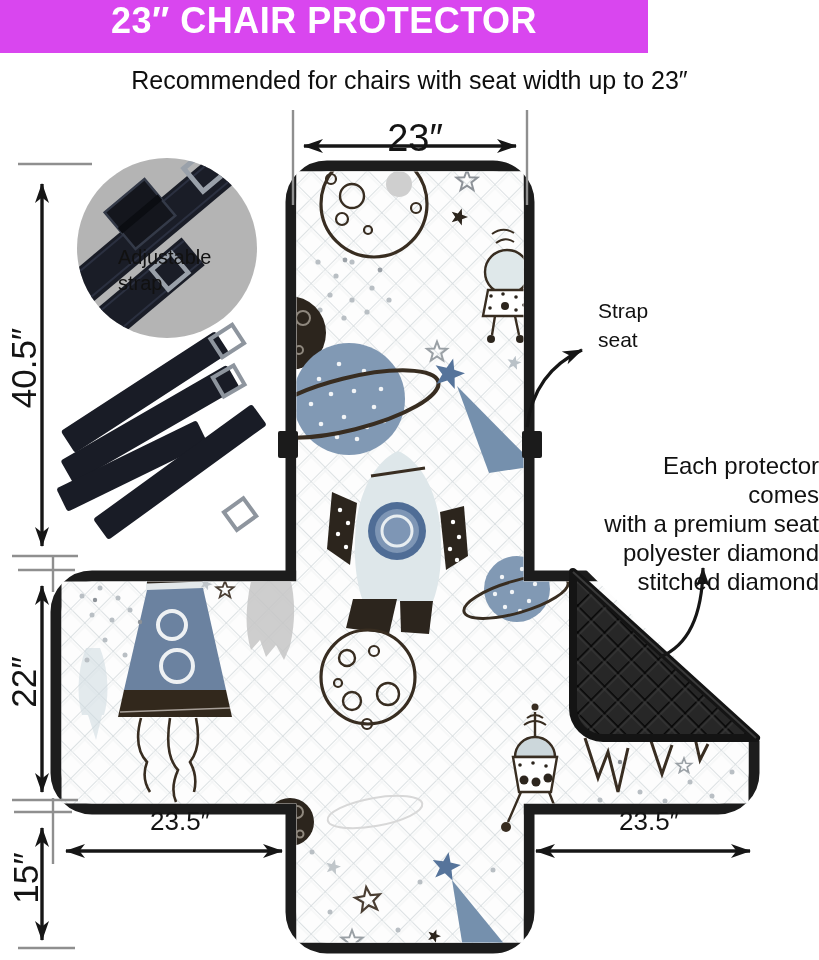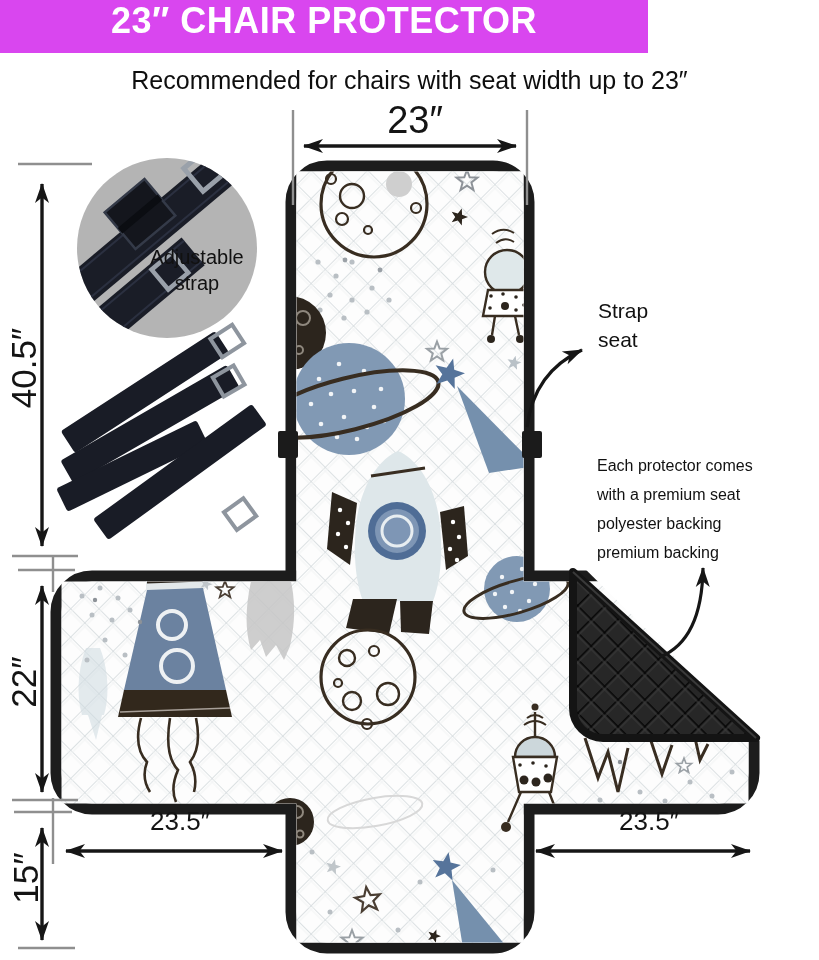--- a/index.html
+++ b/index.html
@@ -13,31 +13,31 @@
     left:0;top:0;width:648px;height:53px;background:#d946ef;
     display:flex;justify-content:center;
   }
   .header-title{
     color:#fff;font-size:36px;font-weight:bold;letter-spacing:.5px;white-space:nowrap;
   }
   .subtitle{
     left:0;top:60px;width:819px;text-align:center;font-size:25px;color:#0e0e0e;margin-top:6px;
   }
   .dim{font-size:26px;color:#141414;text-align:center;white-space:nowrap;}
-  .dim-top{left:330px;top:99px;width:170px;font-size:38px;}
+  .dim-top{left:330px;top:117px;width:170px;font-size:38px;}
   .vdim{width:170px;height:44px;line-height:44px;transform:rotate(-90deg);font-size:35px;}
   .vdim-back{left:-61px;top:346px;}
   .vdim-seat{left:-61px;top:660px;}
   .vdim-front{left:-59px;top:856px;}
   .dim-left-flap{left:95px;top:806px;width:170px;}
   .dim-right-flap{left:564px;top:806px;width:170px;}
   .callout{color:#111;}
-  .co-adjustable{left:118px;top:244px;width:158px;text-align:center;font-size:20px;line-height:26px;}
+  .co-adjustable{left:118px;top:244px;width:158px;text-align:left;font-size:20px;line-height:26px;}
   .co-straphook{left:598px;top:296px;font-size:21px;line-height:29px;}
-  .co-backing{left:597px;top:451px;font-size:16px;line-height:29px;}
+  .co-backing{left:597px;top:451px;font-size:24px;line-height:29px;text-align:right;}
 </style>
 </head>
 <body>
 
 <div id="stage">
 
   <svg id="diagram-svg" width="819" height="960" viewBox="0 0 819 960">
     <defs>
       <pattern id="quilt" width="20" height="20" patternUnits="userSpaceOnUse" patternTransform="rotate(45)">
         <rect width="20" height="20" fill="#fdfdfd"></rect>
@@ -398,17 +398,17 @@
   </div>
 
   <div class="abs callout co-straphook">
     <div>Strap</div>
     <div>seat</div>
   </div>
 
   <div class="abs callout co-backing">
     <div>Each protector comes</div>
     <div>with a premium seat</div>
-    <div>polyester backing</div>
-    <div>premium backing</div>
+    <div>polyester diamond</div>
+    <div>stitched diamond</div>
   </div>
 
 </div>
 
 </body></html>

